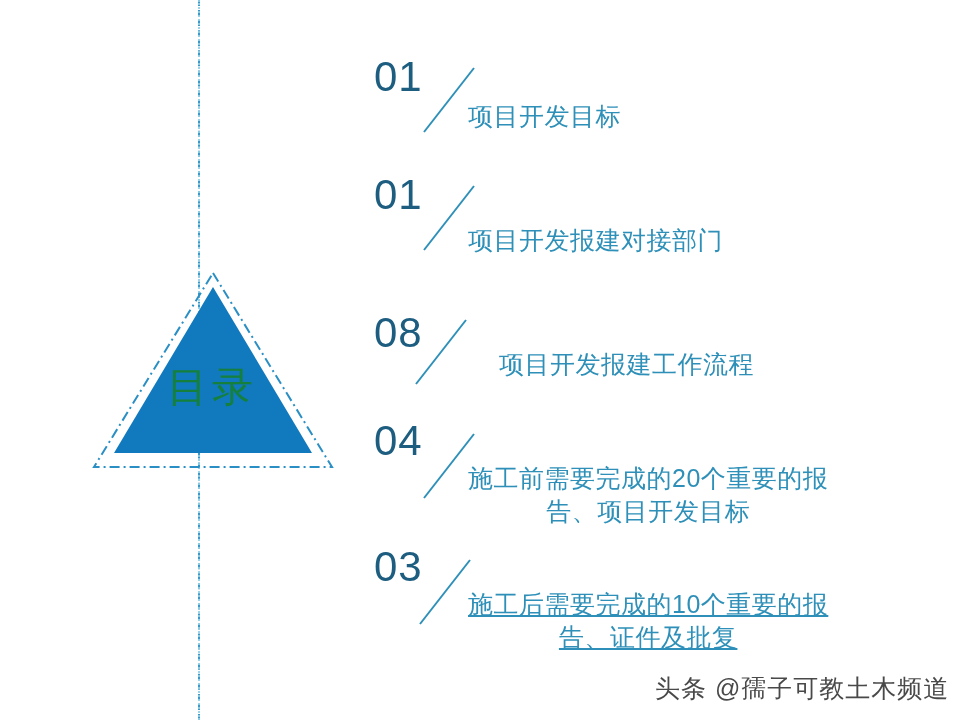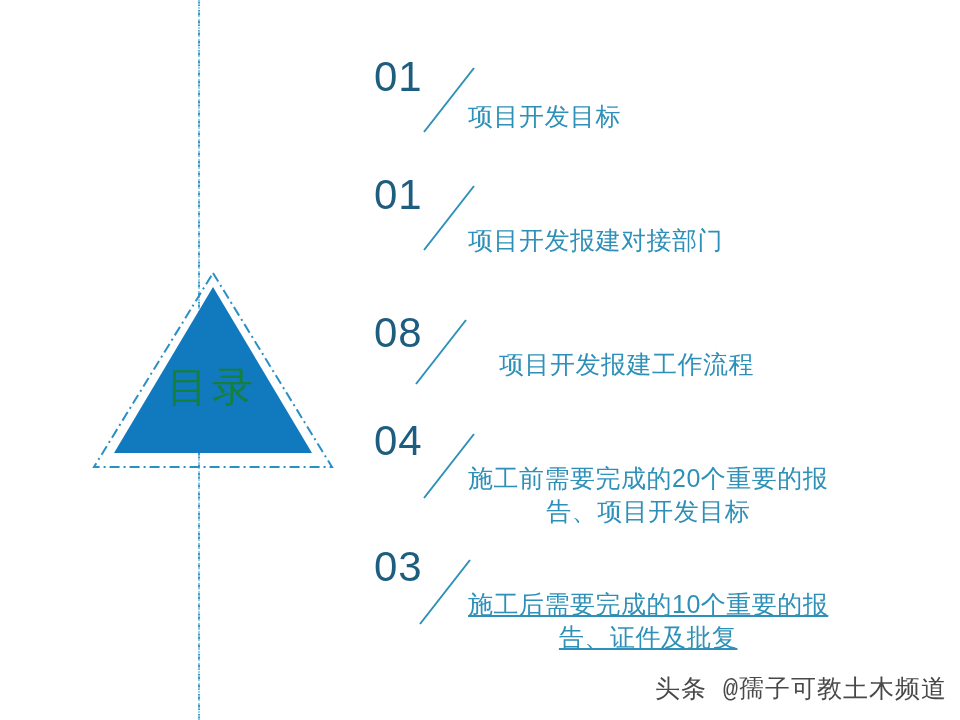--- a/index.html
+++ b/index.html
@@ -129,21 +129,21 @@
 
   #item-3 .item-slash { left: 44px; top: 2px; }
   #item-4 .item-slash { left: 52px; top: 8px; }
   #item-5 .item-slash { left: 48px; top: 8px; }
 
   
   .watermark {
     position: absolute;
     left: 655px;
     top: 672px;
-    font-family: Liberation Mono, monospace;
+    font-family: Liberation Sans, sans-serif;
     font-size: 25px;
     color: #3a3a3a;
     letter-spacing: 1px;
     white-space: nowrap;
     text-shadow:
        1px 0 0 #ffffff, -1px 0 0 #ffffff,
        0 1px 0 #ffffff, 0 -1px 0 #ffffff,
        1px 1px 0 #ffffff, -1px -1px 0 #ffffff,
        1px -1px 0 #ffffff, -1px 1px 0 #ffffff;
     opacity: 0.92;

